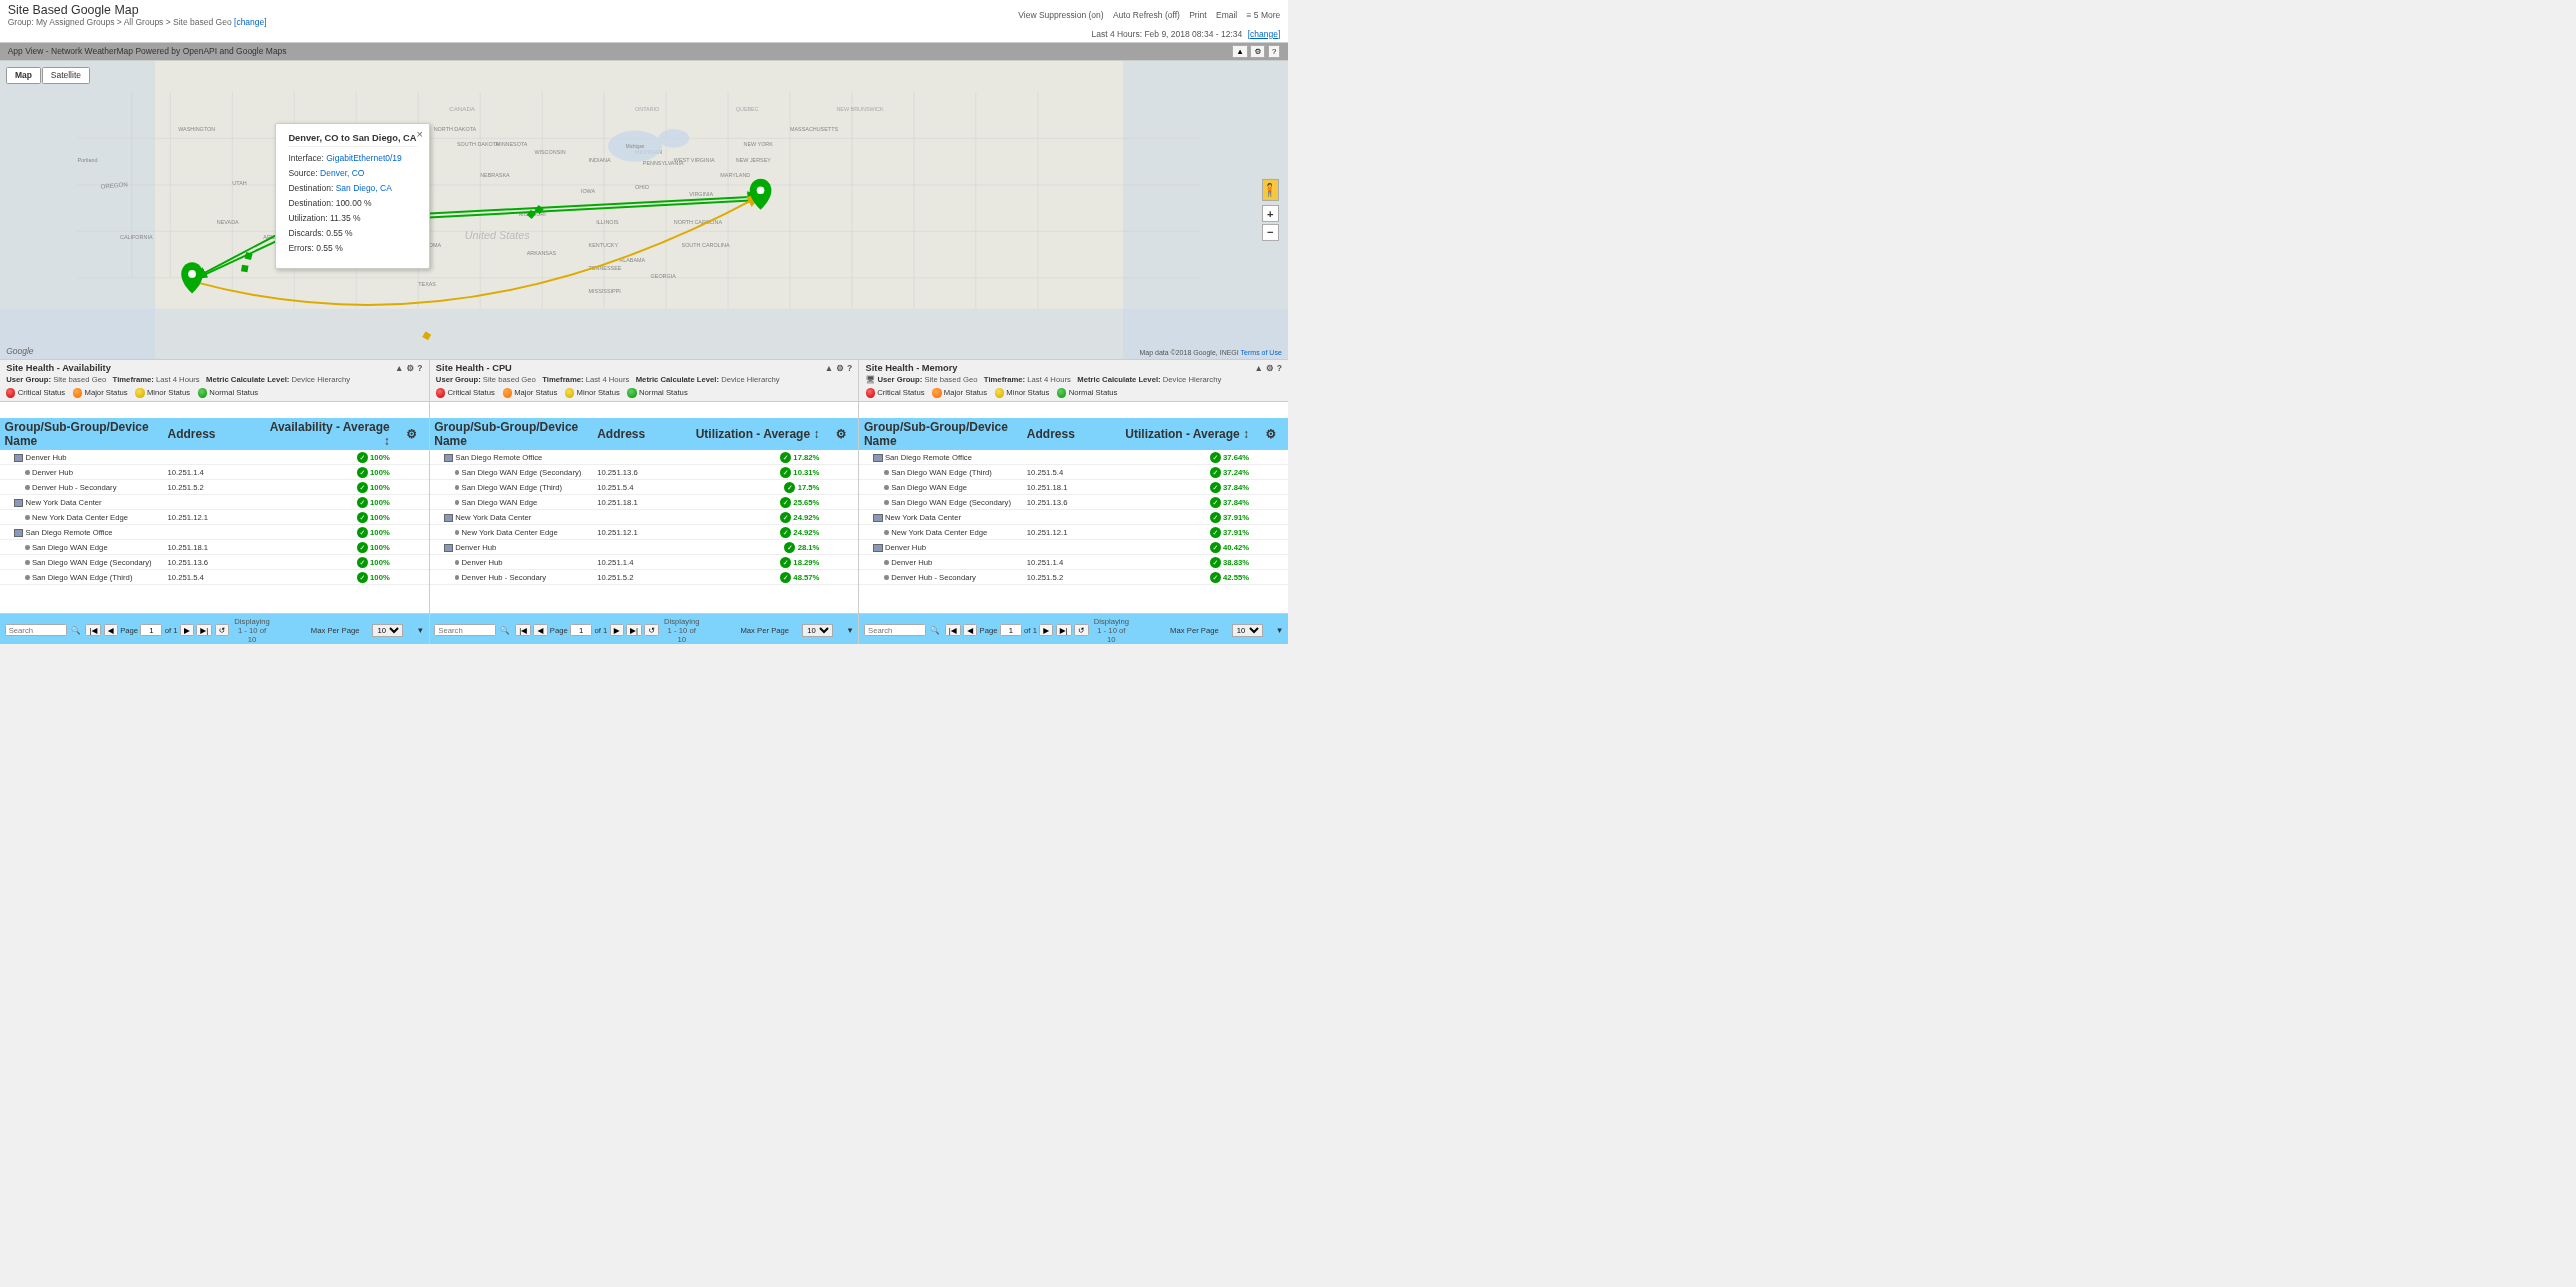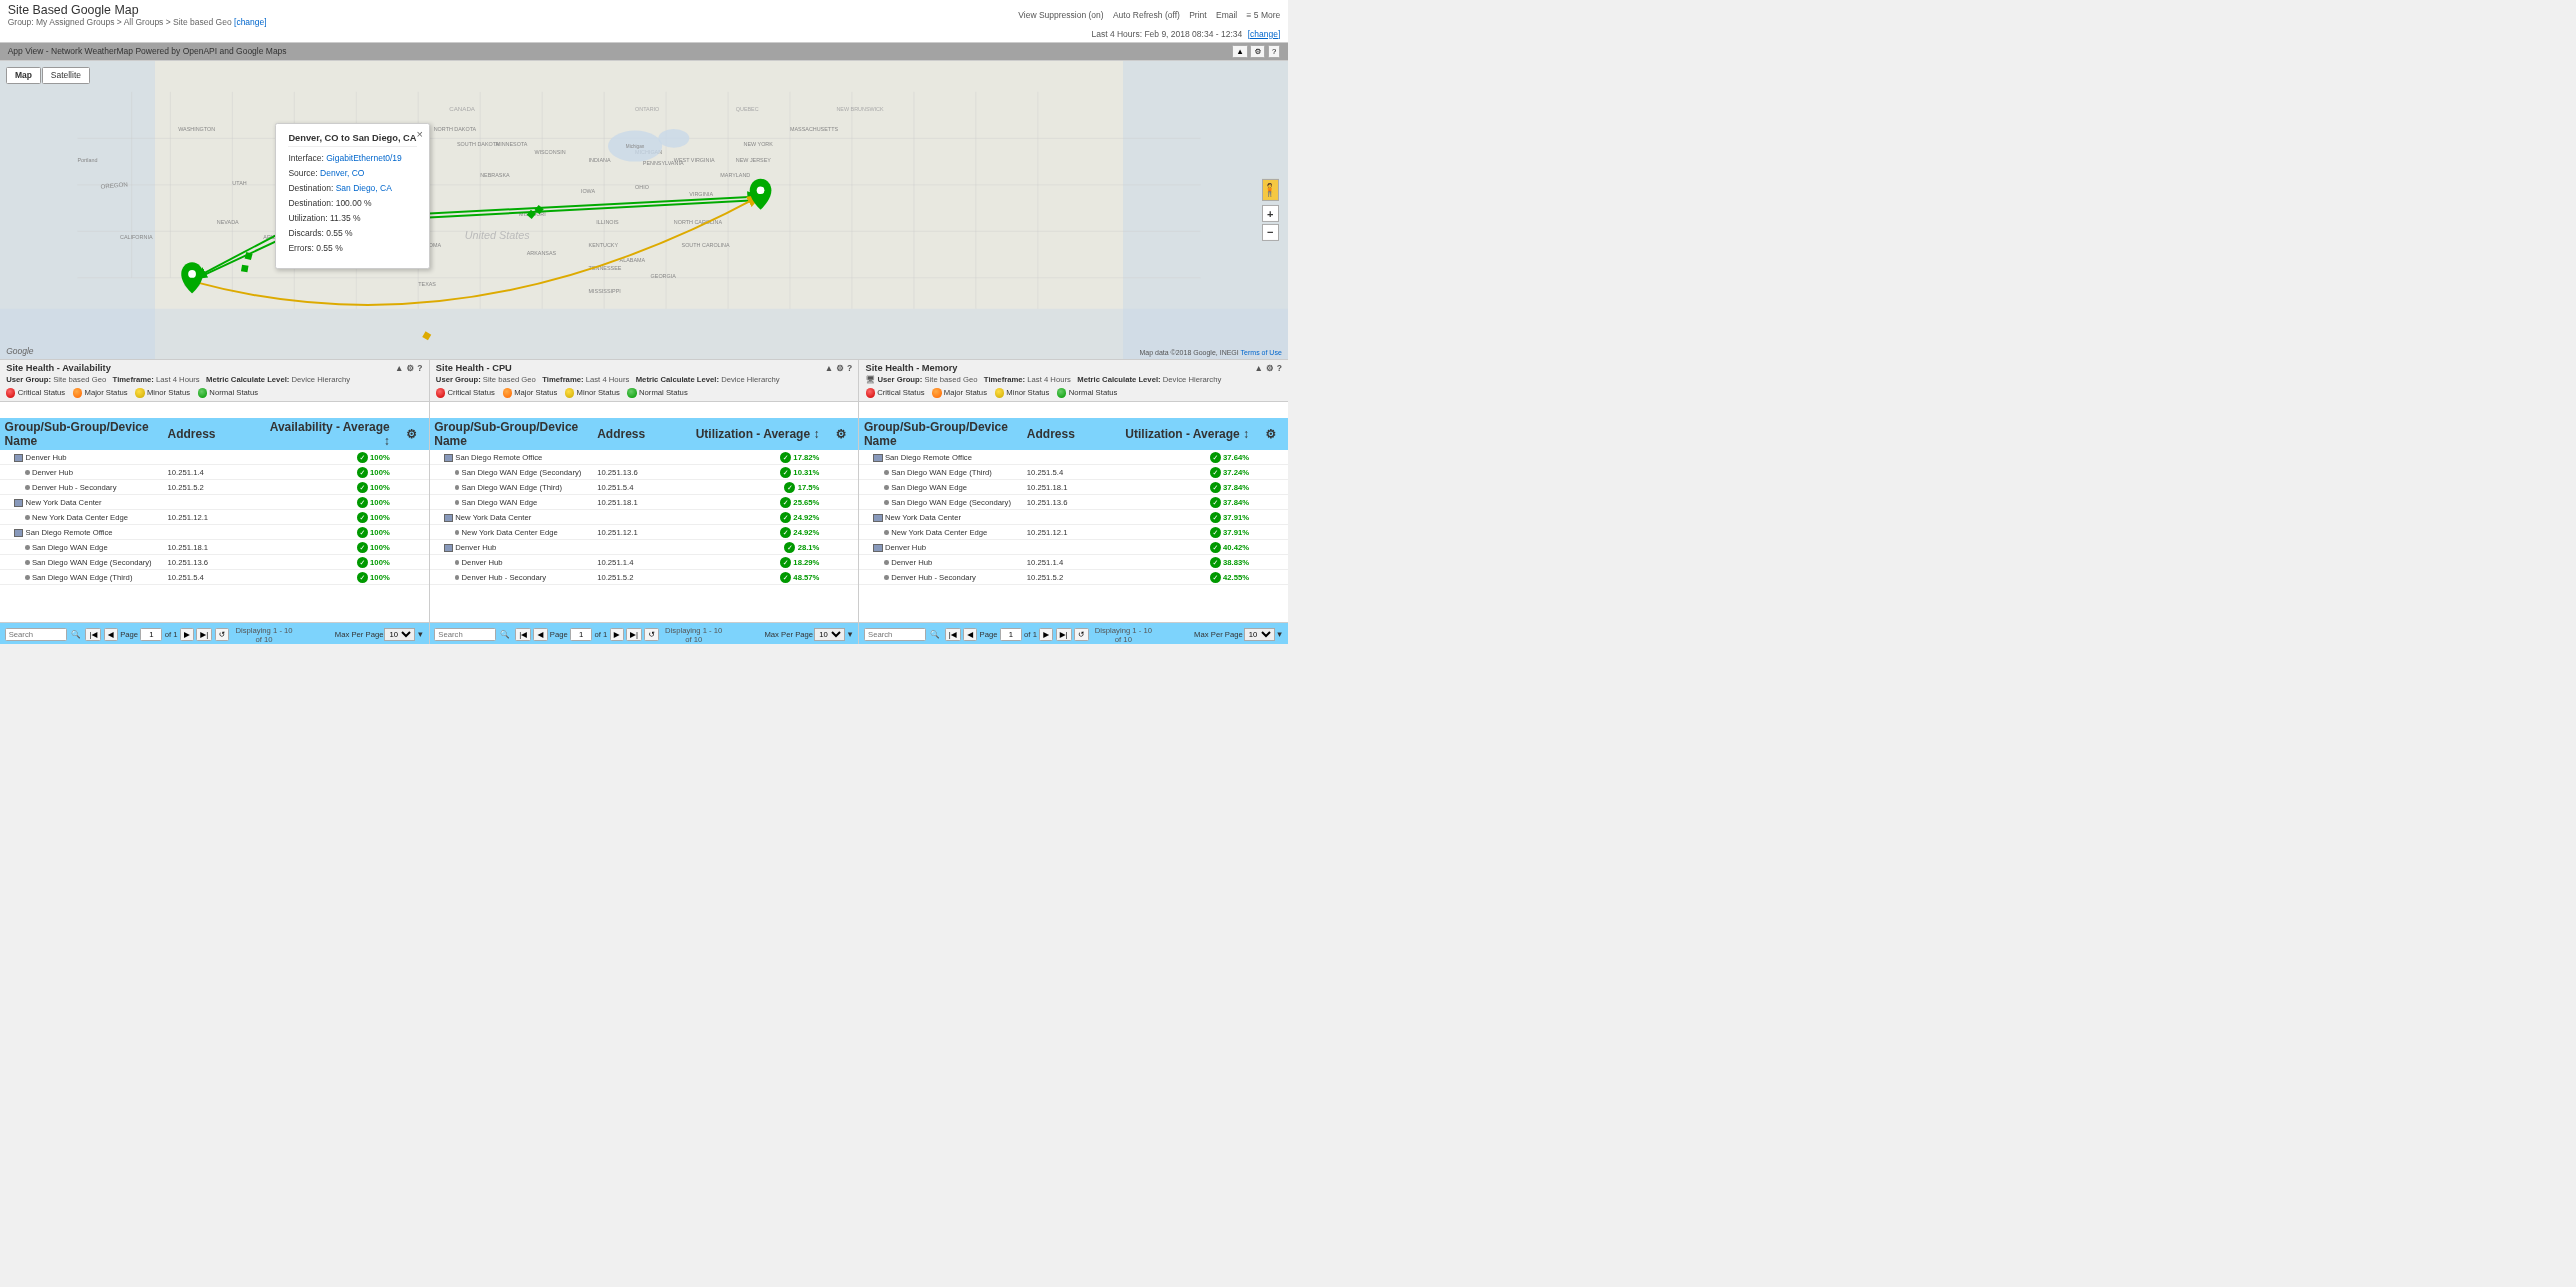--- a/index.html
+++ b/index.html
@@ -79,21 +79,21 @@
     .col-addr { width: 22%; }
     .col-val { width: 32%; text-align: right; }
     .col-act { width: 8%; text-align: center; }
 
     
     .panel-footer { background: #7dd3fc; border-top: 0.8px solid #ccc; padding: 2.3px 4.6px; display: flex; align-items: center; gap: 4.6px; font-size: 7.7px; }
     .search-box { border: 0.8px solid #aaa; border-radius: 1.5px; padding: 0.8px 3.1px; font-size: 7.7px; width: 62px; }
     .page-nav { display: flex; align-items: center; gap: 2.3px; }
     .nav-btn { background: #f5f5f5; border: 0.8px solid #aaa; border-radius: 1.5px; padding: 0.8px 3.1px; cursor: pointer; font-size: 7.7px; }
     .display-info { font-size: 7.7px; color: #555; flex: 1; text-align: center; }
-    .maxper { display: flex; align-items: center; gap: 1px; font-size: 7.7px; margin-left: 36px; }
+    .maxper { display: flex; align-items: center; gap: 13px; font-size: 7.7px; margin-left: 36px; }
     .maxper select { font-size: 7.7px; border: 0.8px solid #aaa; }
   </style>
 </head>
 <body>
 
 <div class="page-header">
   <div class="header-top">
     <div>
       <div class="page-title">Site Based Google Map</div>
       <div class="page-subtitle">

